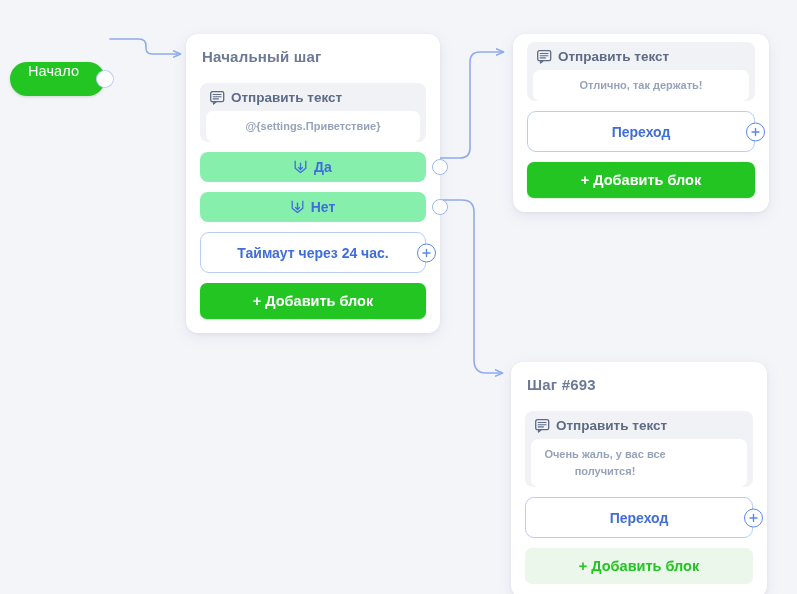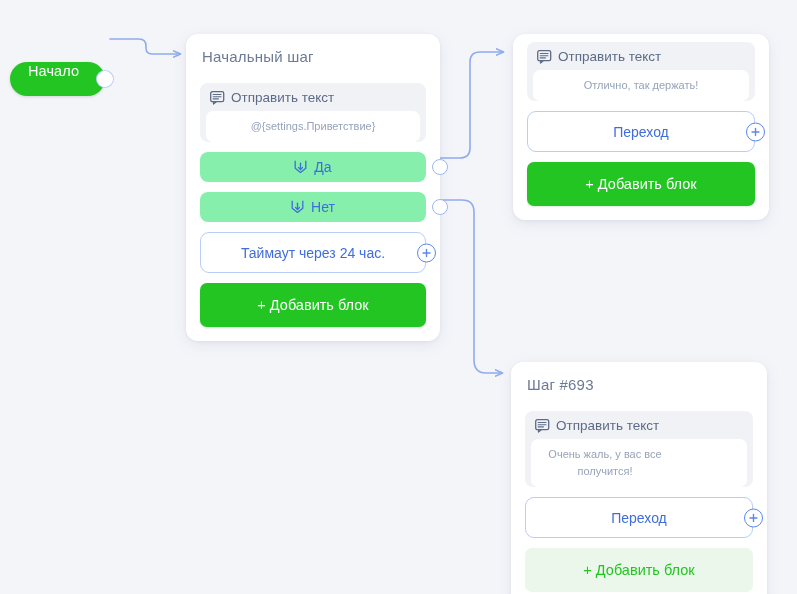--- a/index.html
+++ b/index.html
@@ -37,20 +37,21 @@
   }
   .start-badge .port{right:-8px;top:9px;border-color:#ffffff;box-shadow:0 0 0 1px #bcd0f6;}
 
   
   .card{
     position:absolute;
     background:#ffffff;
     border-radius:12px;
     box-shadow:0 4px 14px rgba(120,130,160,.13), 0 1px 3px rgba(120,130,160,.10);
     box-sizing:border-box;
+    font-weight:bold;
   }
   .card-title{
     color:#6c7a96;font-size:15px;
     padding:14px 16px 10px 16px;
     letter-spacing:.2px;
   }
 
   
   .textblock{
     margin:8px 14px;
@@ -104,21 +105,21 @@
     width:19px;height:19px;border-radius:50%;
     background:#ffffff;border:1.3px solid #5b87ea;
     box-sizing:border-box;
     display:flex;align-items:center;justify-content:center;
   }
   .plus-btn svg{display:block;}
 
   
   .addblock{
     margin:10px 14px 14px 14px;
-    height:44px;
+    height:36px;
     background:#22c522;
     border-radius:7px;
     display:flex;align-items:center;justify-content:center;
     color:#ffffff;font-size:14.5px;
     box-shadow:0 1px 2px rgba(30,110,40,.16);
     text-align:center;
   }
   .addblock.ghost{
     background:#eaf7ea;color:#22c522;box-shadow:none;
   }

